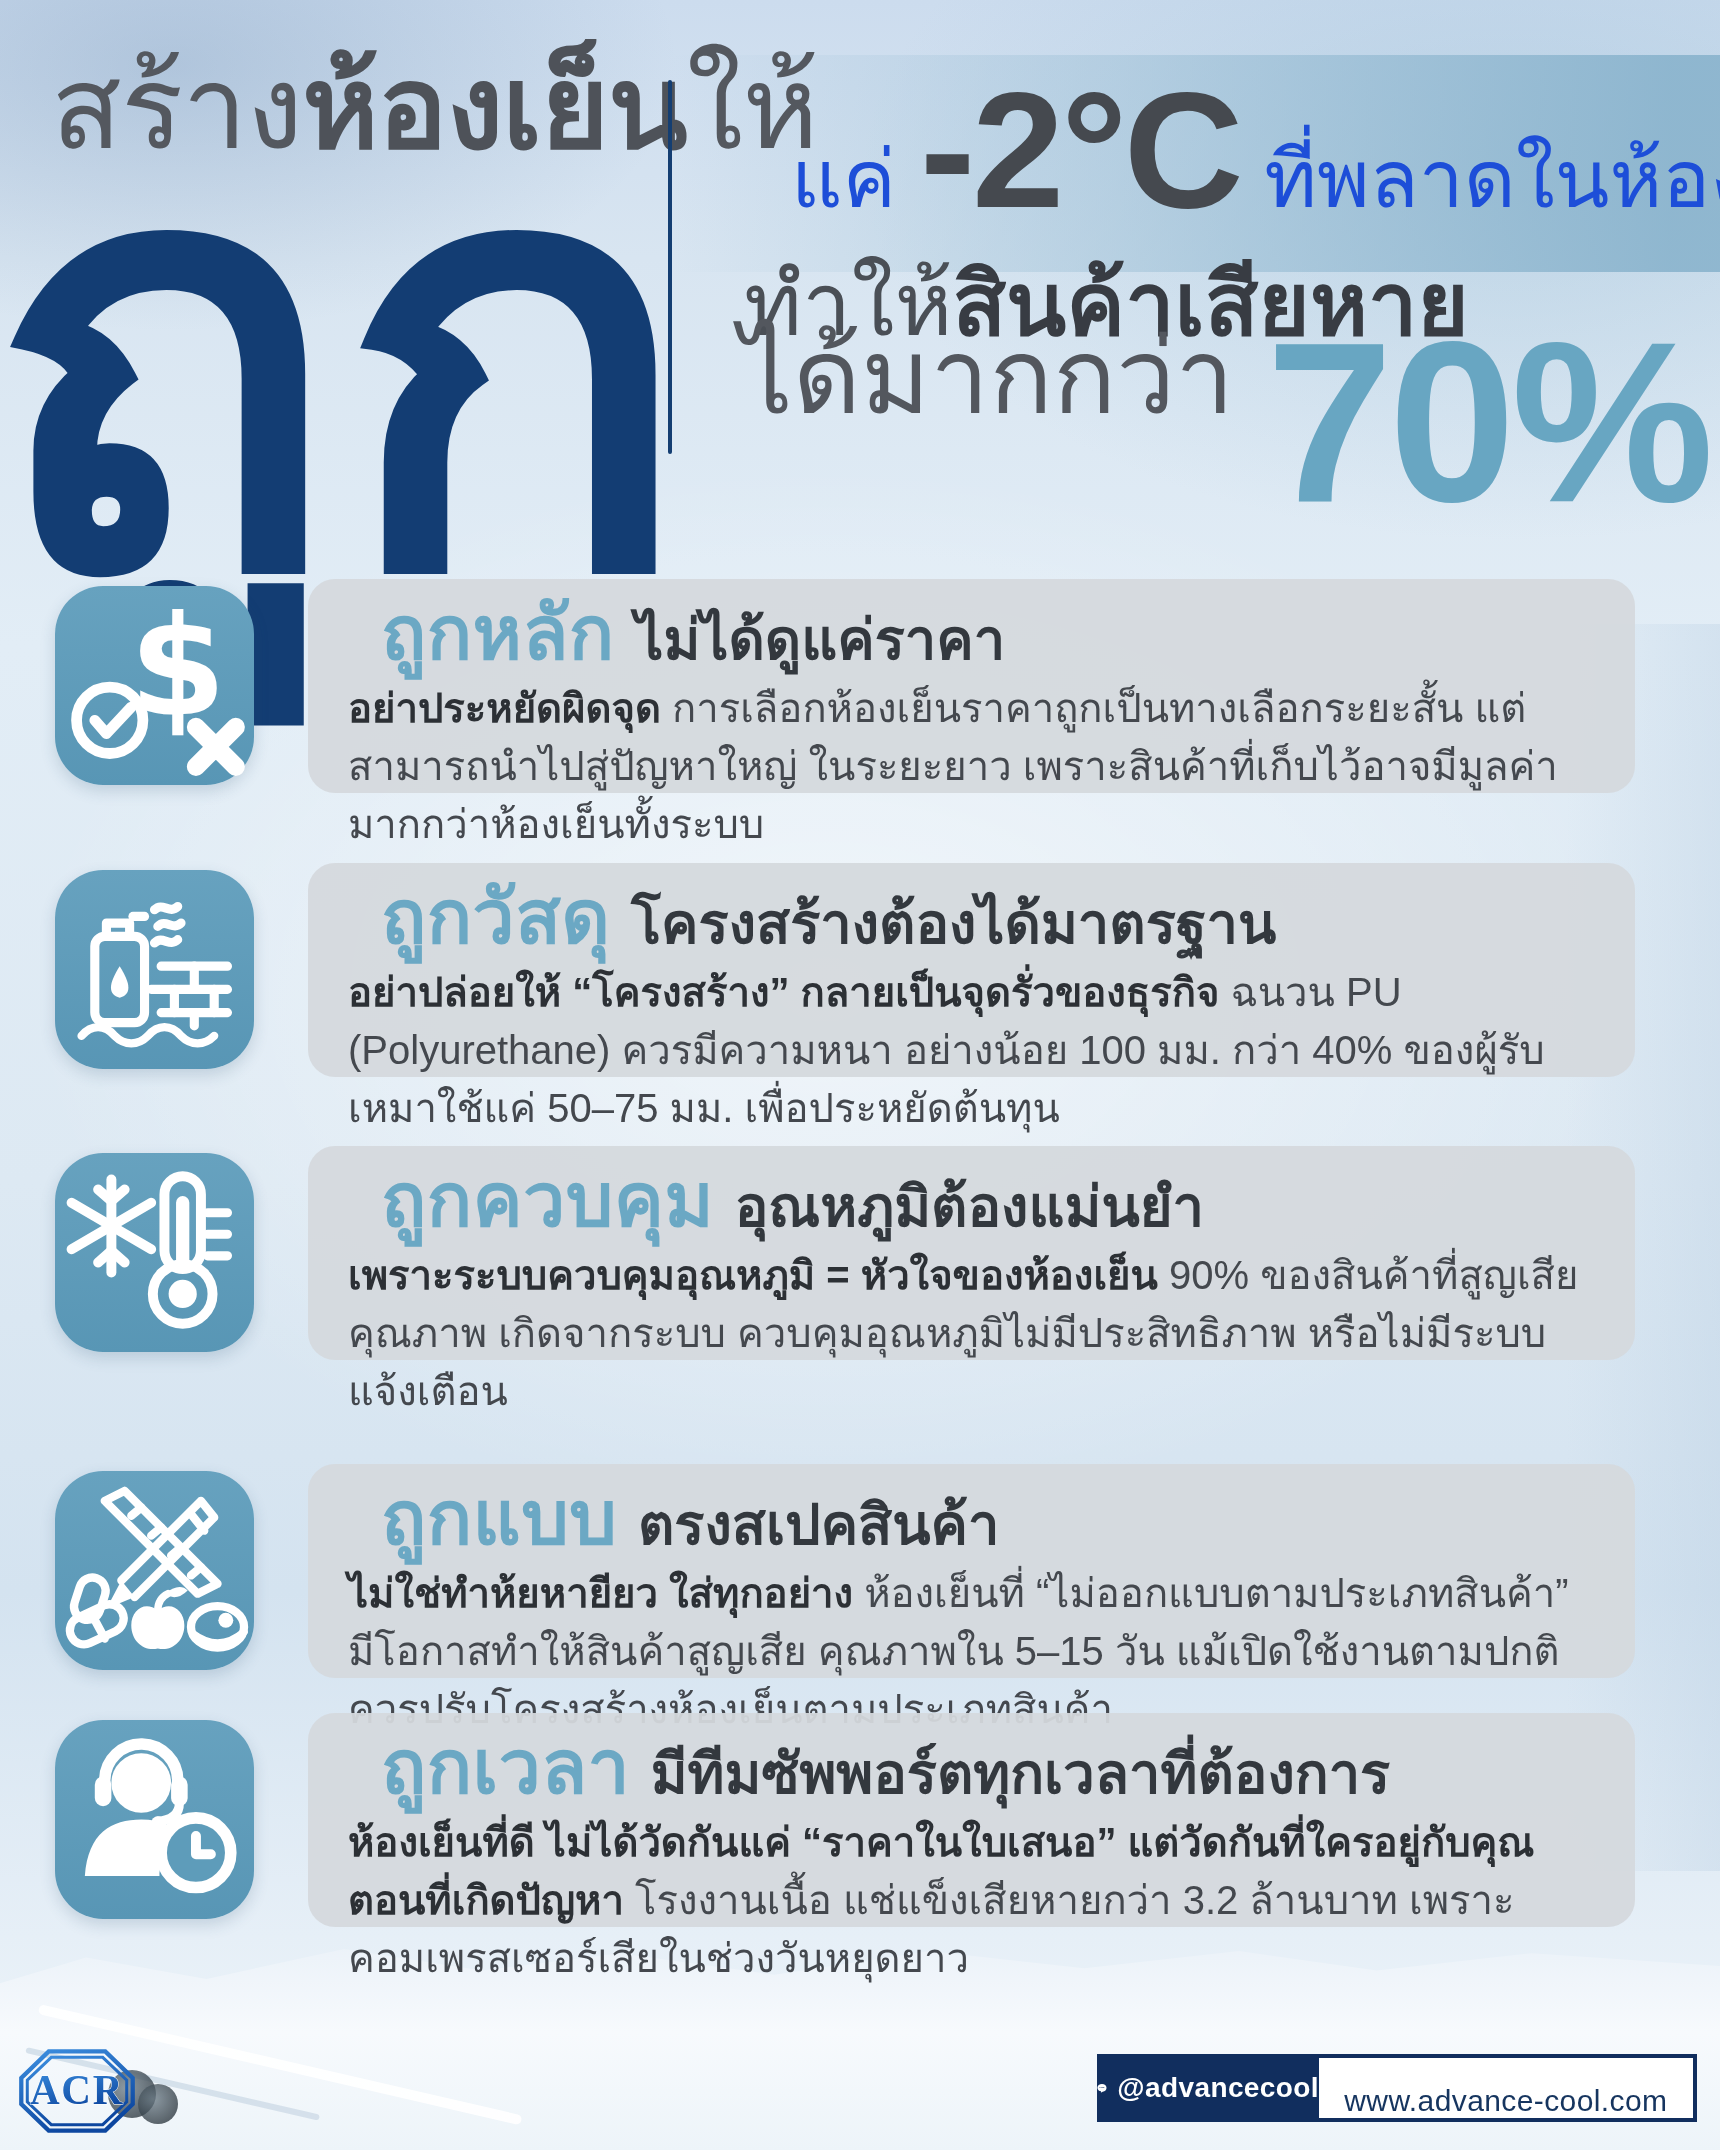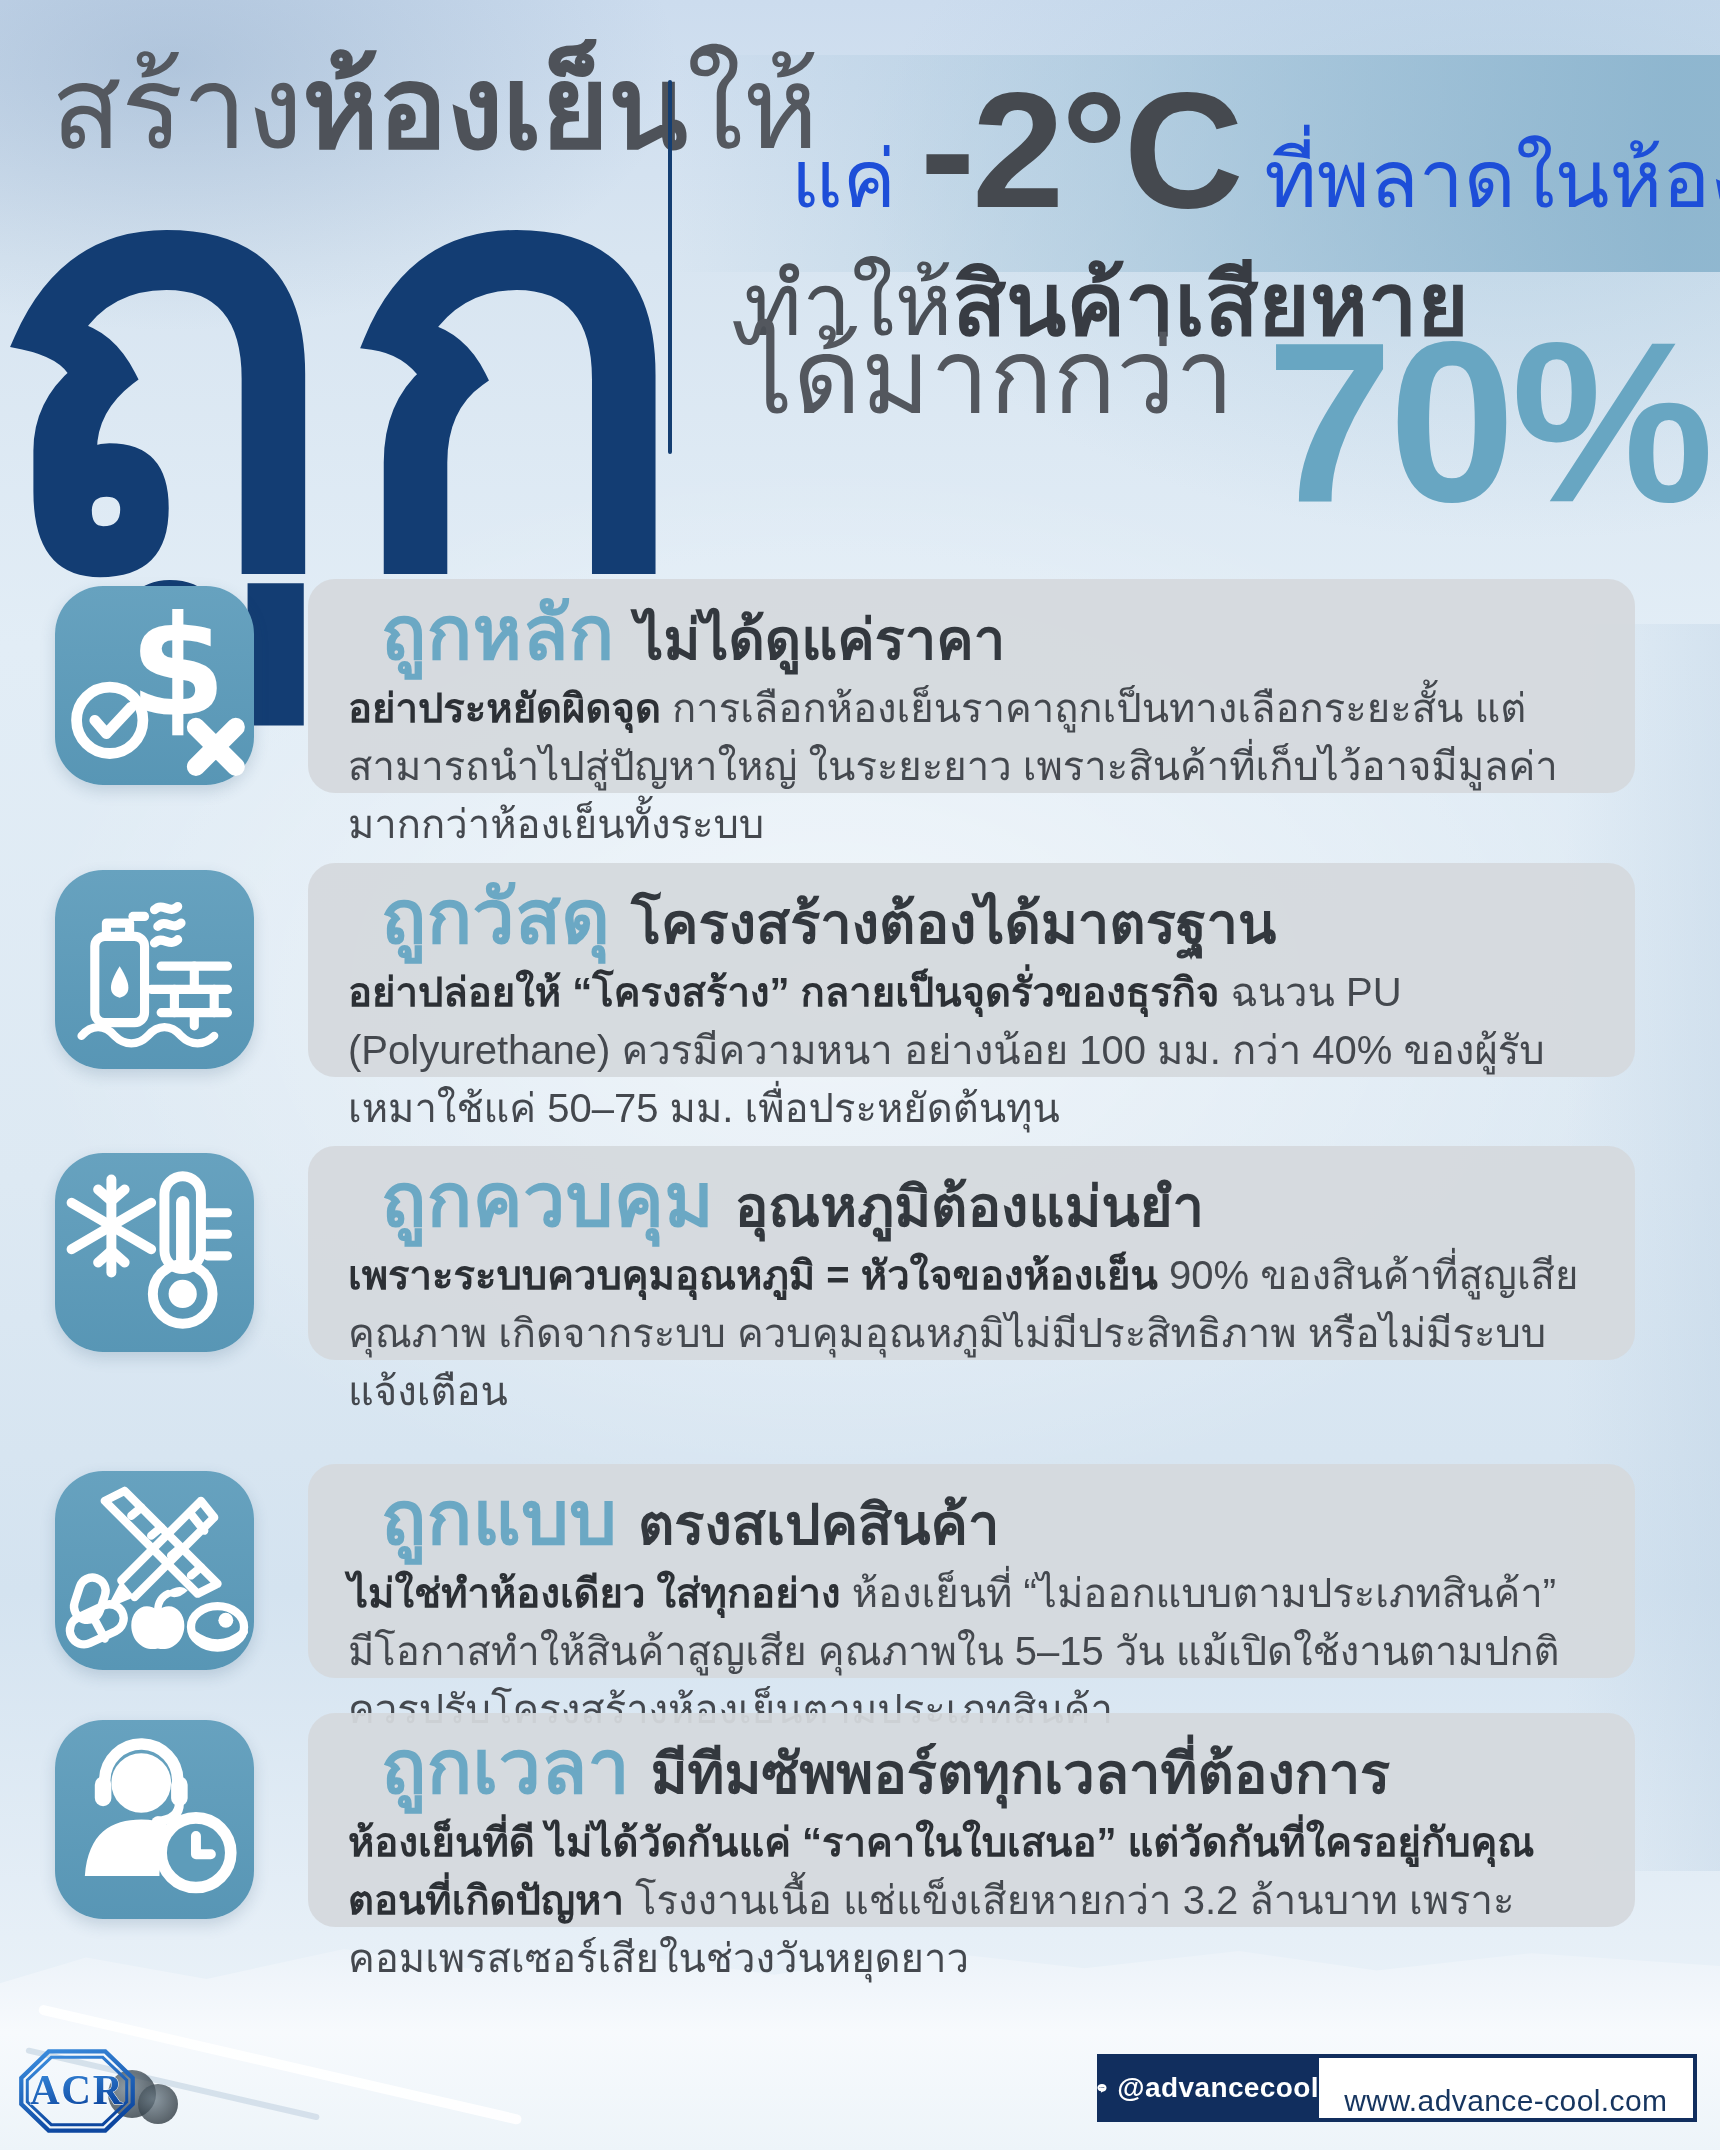--- a/index.html
+++ b/index.html
@@ -157,21 +157,21 @@
       <path d="M62 84 c-8 -6 -16 0 -16 9 c0 10 8 16 16 14 c8 2 16 -4 16 -14 c0 -9 -8 -15 -16 -9 z" fill="#fff" stroke="none"></path>
       <path d="M62 84 q0 -7 6 -10" stroke-width="4.5"></path>
       <path d="M66 74 q9 -7 14 -2 q-7 7 -14 2 z" fill="#fff" stroke="none"></path>
       <ellipse cx="98" cy="94" rx="16" ry="12.5"></ellipse>
       <circle cx="103" cy="90" r="4.5" fill="#fff" stroke="none"></circle>
       <path d="M83 98 q16 12 31 -1" stroke-width="4.5"></path>
     </svg>
         </div>
       <div class="panel">
         <div class="headline"><span class="h-title">ถูกแบบ</span><span class="h-sub">ตรงสเปคสินค้า</span></div>
-        <p class="p-body"><b>ไม่ใช่ทำห้องเดียว ใส่ทุกอย่าง</b> <span>ห้องเย็นที่ “ไม่ออกแบบตามประเภทสินค้า” มีโอกาสทำให้สินค้าสูญเสีย คุณภาพใน 5–15 วัน แม้เปิดใช้งานตามปกติ ควรปรับโครงสร้างห้องเย็นตามประเภทสินค้า</span></p>
+        <p class="p-body"><b>ไม่ใช่ทำห้ยหายียว ใส่ทุกอย่าง</b> <span>ห้องเย็นที่ “ไม่ออกแบบตามประเภทสินค้า” มีโอกาสทำให้สินค้าสูญเสีย คุณภาพใน 5–15 วัน แม้เปิดใช้งานตามปกติ ควรปรับโครงสร้างห้องเย็นตามประเภทสินค้า</span></p>
       </div>
     </div>
       <div class="row" style="top: 1713px;">
       <div class="tile">
           <svg viewBox="0 0 120 120">
       <circle cx="52" cy="38" r="18" fill="#fff"></circle>
       <path d="M18 94 c2 -26 16 -34 34 -34 c12 0 21 4 27 12 c-10 4 -16 12 -16 22 z" fill="#fff"></path>
       <path d="M30 36 a22 22 0 0 1 44 1" fill="none" stroke="#fff" stroke-width="7" stroke-linecap="round"></path>
       <rect x="24" y="34" width="10" height="18" rx="5" fill="#fff"></rect>
       <rect x="70" y="34" width="10" height="18" rx="5" fill="#fff"></rect>

